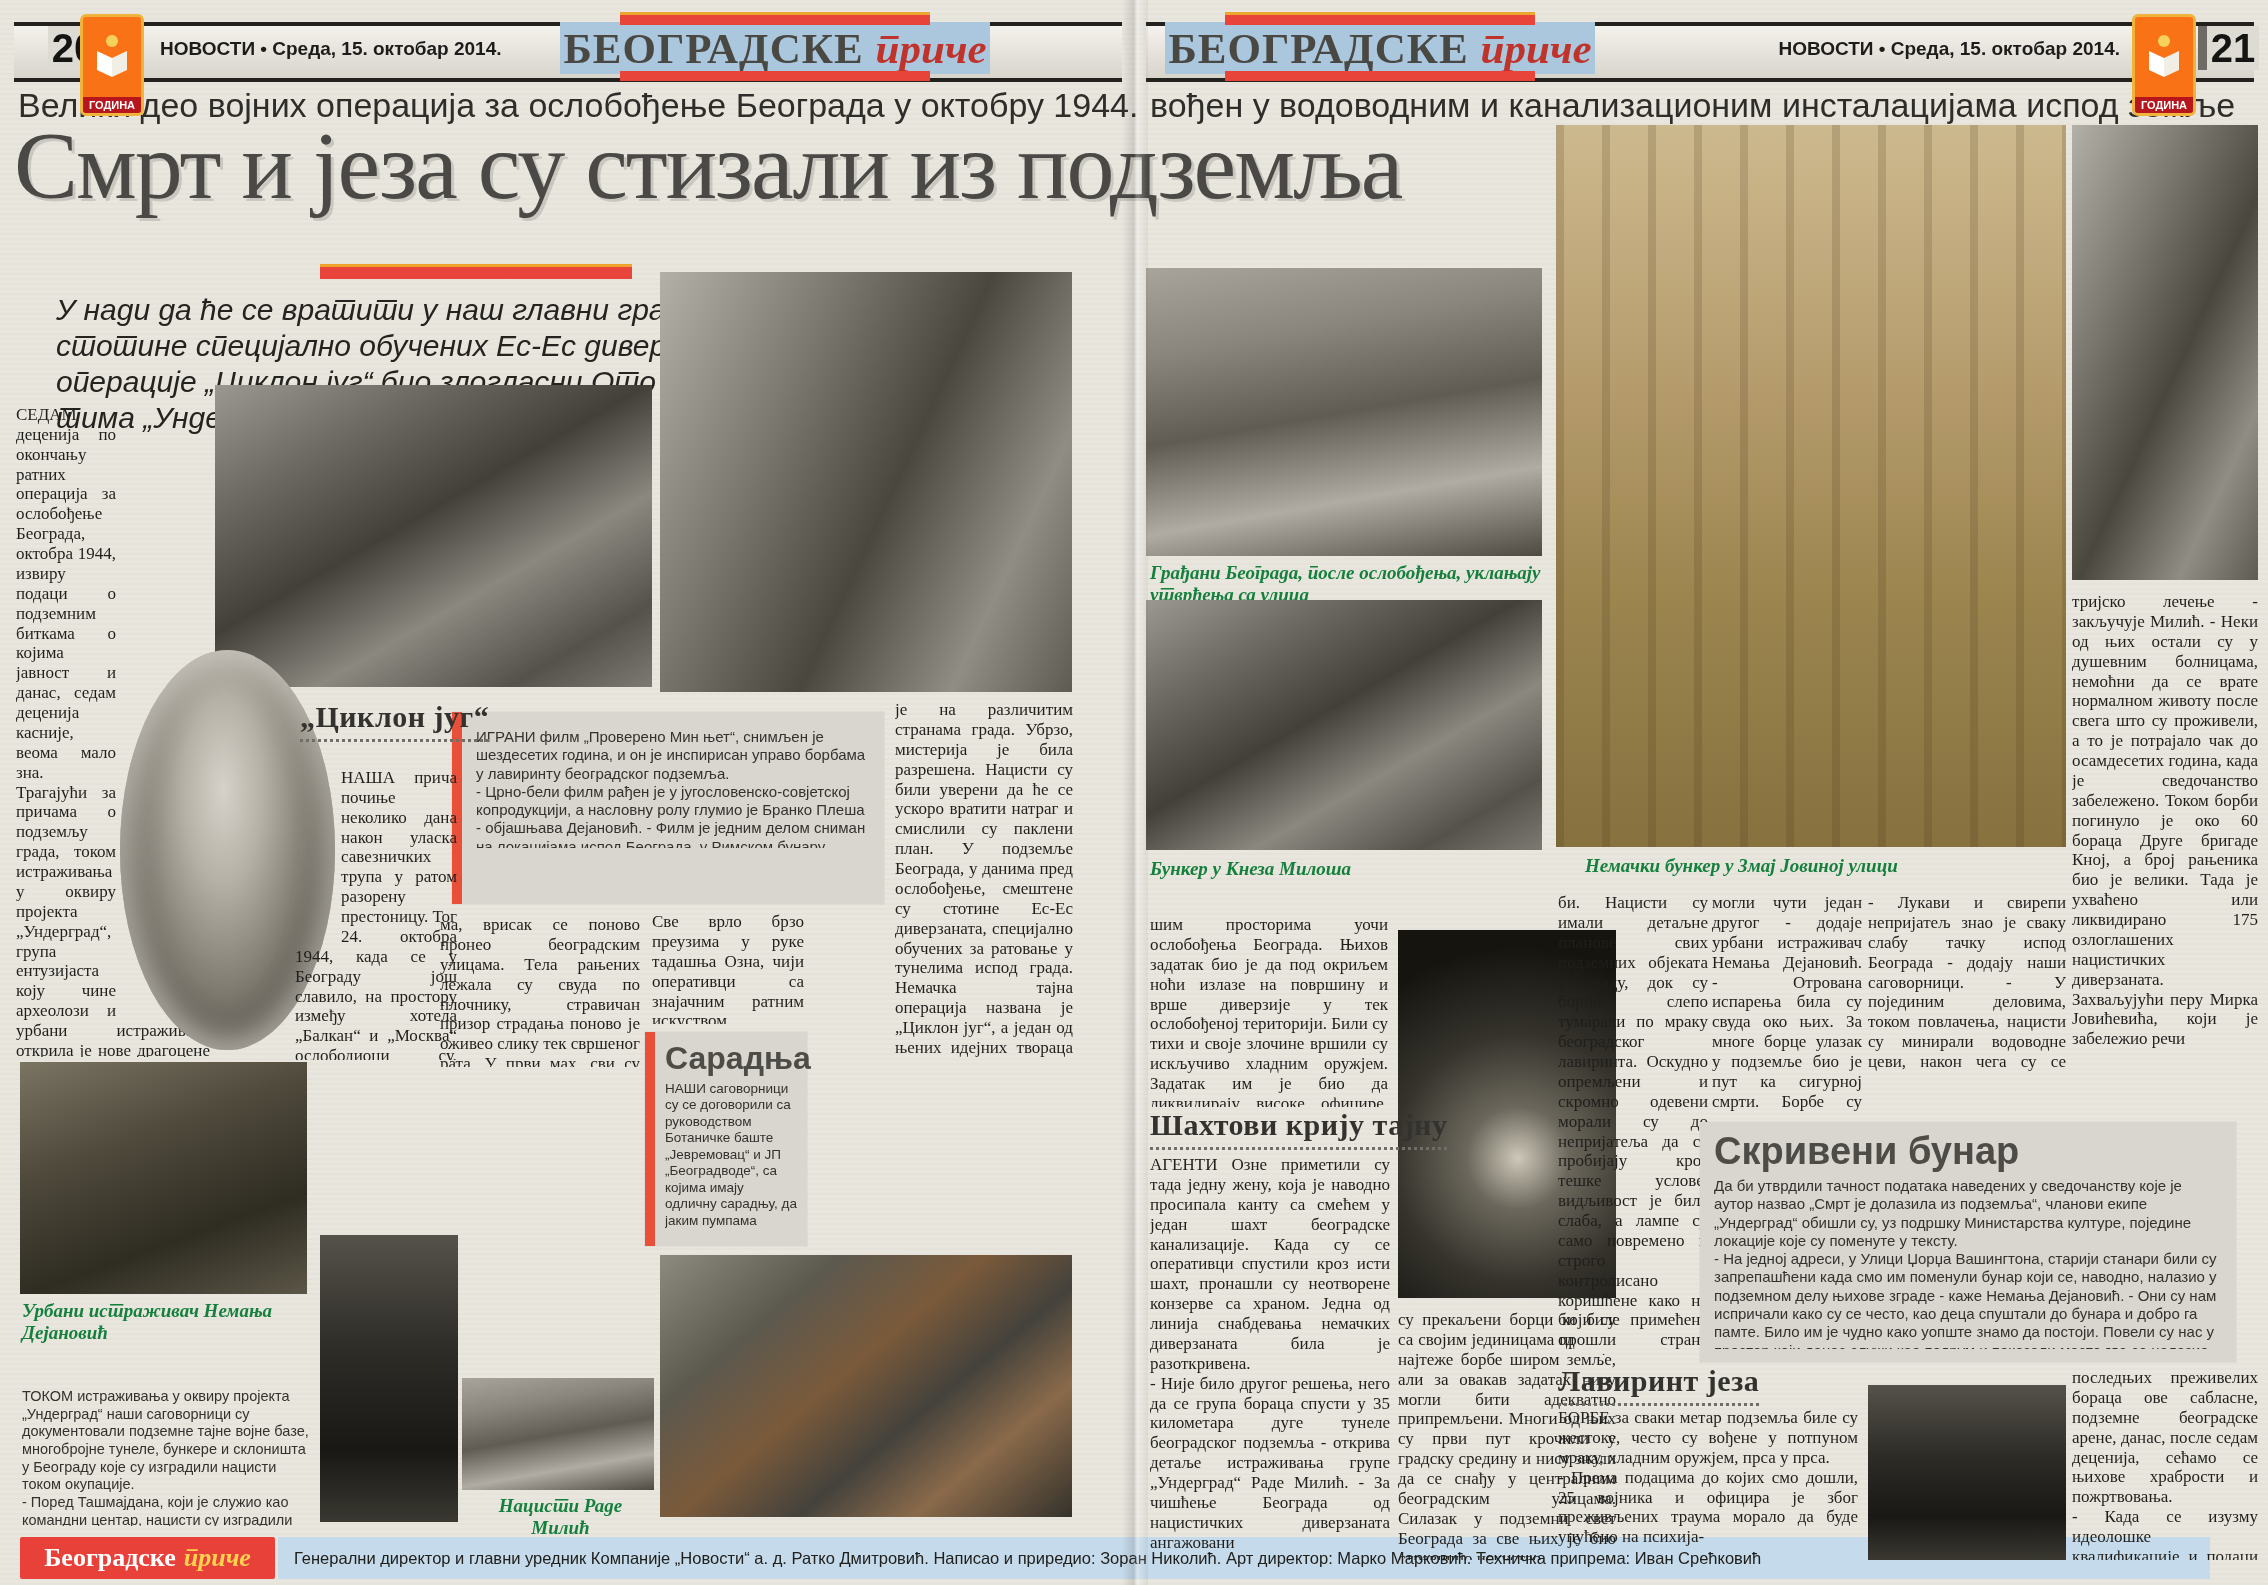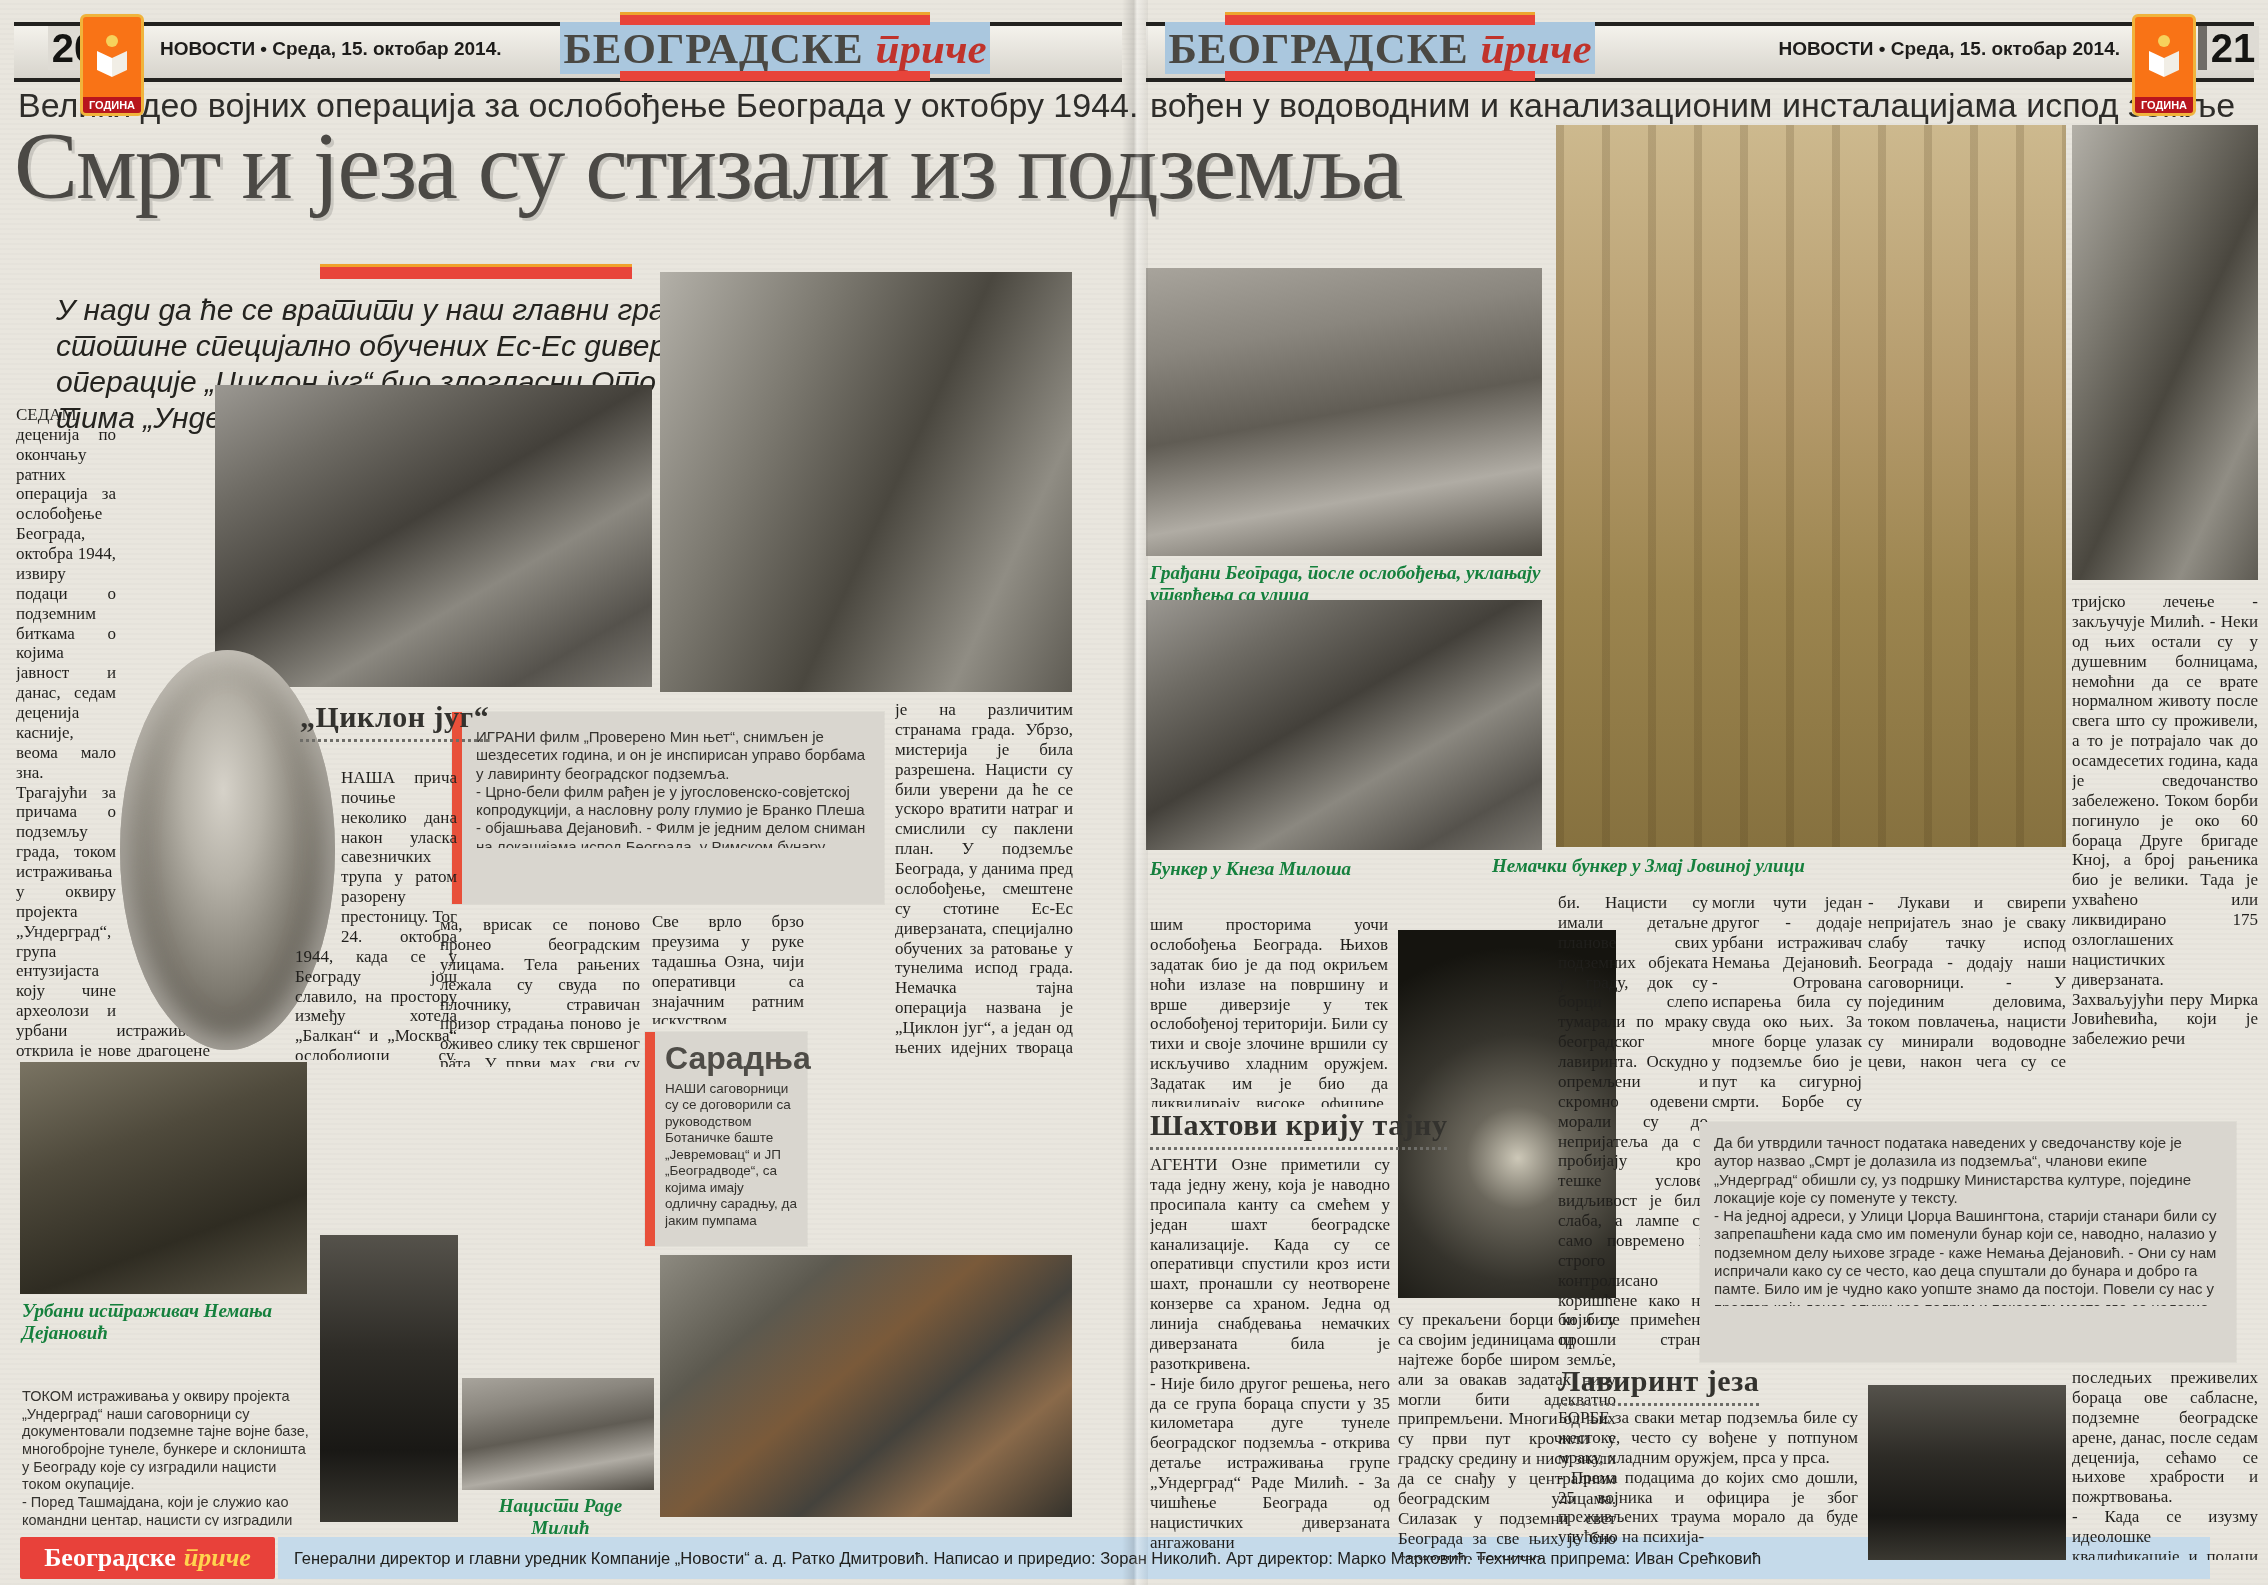--- a/index.html
+++ b/index.html
@@ -159,21 +159,21 @@
   </div>
   <div class="abs footer-blue" style="left:278px;top:1537px;width:1900px;height:42px;">Генерални директор и главни уредник Компаније „Новости“ а. д. Ратко Дмитровић. Написао и приредио: Зоран Николић. Арт директор: Марко Марковић. Техничка припрема: Иван Срећковић</div>
 
   <div class="ph ph-rubble" style="left:1146px;top:268px;width:396px;height:288px;"></div>
   <div class="abs caption" style="left:1150px;top:562px;width:430px;">Грађани Београда, после ослобођења, уклањају утврђења са улица</div>
 
   <div class="ph ph-bw1" style="left:1146px;top:600px;width:396px;height:250px;"></div>
   <div class="abs caption" style="left:1150px;top:858px;width:320px;">Бункер у Кнеза Милоша</div>
 
   <div class="ph ph-sepia" style="left:1556px;top:125px;width:510px;height:722px;"></div>
-  <div class="abs caption" style="left:1492px;top:855px;width:440px;">Немачки бункер у Змај Јовиној улици</div>
+  <div class="abs caption" style="left:1585px;top:855px;width:440px;">Немачки бункер у Змај Јовиној улици</div>
 
   <div class="ph ph-bw2" style="left:2072px;top:125px;width:186px;height:455px;"></div>
   <div class="ph ph-tunnel" style="left:1398px;top:930px;width:218px;height:368px;"></div>
   <div class="ph ph-dark" style="left:1868px;top:1385px;width:198px;height:175px;"></div>
 
   <div class="abs body" style="left:1150px;top:915px;width:238px;height:192px;">шим просторима уочи ослобођења Београда. Њихов задатак био је да под окриљем ноћи излазе на површину и врше диверзије у тек ослобођеној територији. Били су тихи и своје злочине вршили су искључиво хладним оружјем. Задатак им је био да ликвидирају високе официре, руше инфраструктуру, пресецају електричне инсталације, трују храну и воду, уносе панику међу грађане...</div>
   <div class="abs" style="left:1150px;top:1108px;">
     <span class="dothead">Шахтови крију тајну</span>
   </div>
   <div class="abs body" style="left:1150px;top:1155px;width:240px;height:405px;">АГЕНТИ Озне приметили су тада једну жену, која је наводно просипала канту са смећем у један шахт београдске канализације. Када су се оперативци спустили кроз исти шахт, пронашли су неотворене конзерве са храном. Једна од линија снабдевања немачких диверзаната била је разоткривена.
@@ -188,20 +188,21 @@
   </div>
   <div class="abs body" style="left:1558px;top:1408px;width:300px;height:152px;">БОРБЕ за сваки метар подземља биле су жестоке, често су вођене у потпуном мраку, хладним оружјем, прса у прса.
 - Према подацима до којих смо дошли, 25 војника и официра је због преживљених траума морало да буде упућено на психија-</div>
 
   <div class="abs body" style="left:1712px;top:893px;width:150px;height:222px;">могли чути један другог - додаје урбани истраживач Немања Дејановић. - Отрована испарења била су свуда око њих. За многе борце улазак у подземље био је пут ка сигурној смрти. Борбе су трајале данима, а ослободиоци су своје јединице свакодневно допуњавали новим борцима. Како су чистили делове тунела, на улазима је постављана стража, чиме је непријатељ уз тешке муке потискиван према периферији града.
 Акција под називом „Грмеч“ била је организована у потпуној тајности.</div>
   <div class="abs body" style="left:1868px;top:893px;width:198px;height:182px;">- Лукави и свирепи непријатељ знао је сваку слабу тачку испод Београда - додају наши саговорници. - У појединим деловима, током повлачења, нацисти су минирали водоводне цеви, након чега су се тунели испунили водом. Језиви призори београдског лавиринта ледили су крв у жилама бораца.
 Највећи страх изазивала је помисао на евентуалну експлозију.</div>
 
   <div class="abs graybox" style="left:1700px;top:1122px;width:536px;height:240px;padding:8px 14px;box-sizing:border-box;border-left:none;">
+    <div class="boxhead" style="font-size:38px;">Скривени бунар</div>
     <div class="boxtext" style="margin-top:4px;height:172px;">Да би утврдили тачност података наведених у сведочанству које је аутор назвао „Смрт је долазила из подземља“, чланови екипе „Ундерград“ обишли су, уз подршку Министарства културе, поједине локације које су поменуте у тексту.
 - На једној адреси, у Улици Џорџа Вашингтона, старији станари били су запрепашћени када смо им поменули бунар који се, наводно, налазио у подземном делу њихове зграде - каже Немања Дејановић. - Они су нам испричали како су се често, као деца спуштали до бунара и добро га памте. Било им је чудно како уопште знамо да постоји. Повели су нас у простор који данас служи као подрум и показали место где се налазио затрпан бунар описан у сведочењу.</div>
   </div>
 
   <div class="abs body" style="left:2072px;top:592px;width:186px;height:522px;">тријско лечење - закључује Милић. - Неки од њих остали су у душевним болницама, немоћни да се врате нормалном животу после свега што су проживели, а то је потрајало чак до осамдесетих година, када је сведочанство забележено. Током борби погинуло је око 60 бораца Друге бригаде Кној, а број рањеника био је велики. Тада је ухваћено или ликвидирано 175 озлоглашених нацистичких диверзаната.
 Захваљујући перу Мирка Јовићевића, који је забележио речи</div>
   <div class="abs body" style="left:2072px;top:1368px;width:186px;height:192px;">последњих преживелих бораца ове сабласне, подземне београдске арене, данас, после седам деценија, сећамо се њихове храбрости и пожртвовања.
 - Када се изузму идеолошке квалификације и подаци који су остали иза Мирка Јовићевића, нама остаје једино важно сведочанство - закључује археолог Раде Милић. - То је сећање на људе који су, по ко зна који пут у историји, дали свој живот да би наш град био слободан. ■</div>
 
   <div class="abs" id="crease"></div>

